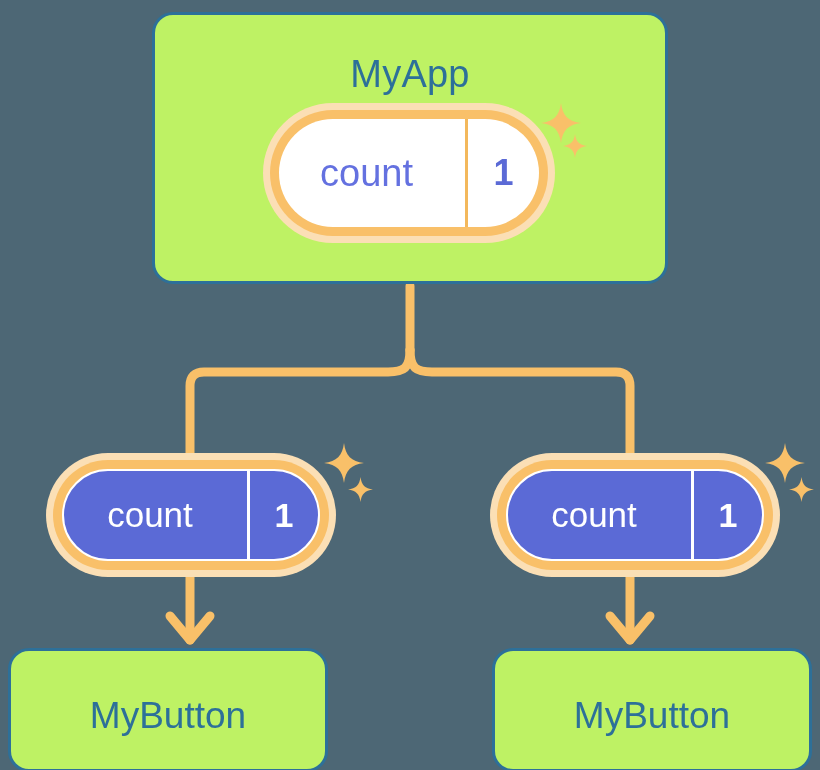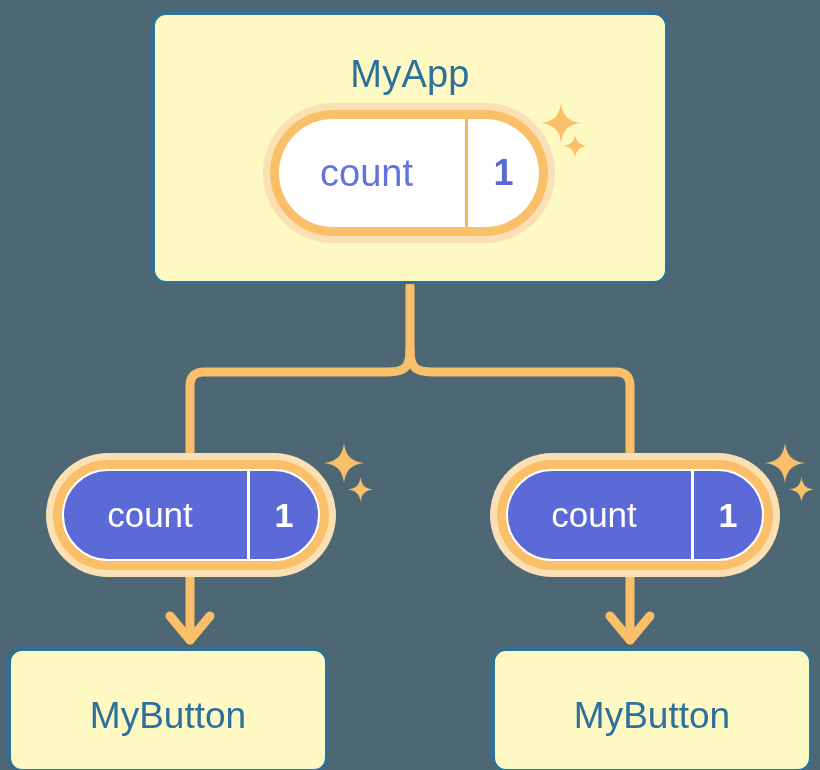--- a/index.html
+++ b/index.html
@@ -25,23 +25,23 @@
     left: 0;
     top: 0;
     width: 820px;
     height: 770px;
     pointer-events: none;
   }
 
   
   .card {
     position: absolute;
-    background: #fef9c3;
+    background: #bef264;
     border: 3px solid #2d7099;
-    border-radius: 14px;
+    border-radius: 21px;
     box-sizing: border-box;
   }
   #app-card {
     left: 152px;
     top: 12px;
     width: 516px;
     height: 272px;
   }
   .app-title {
     position: absolute;

